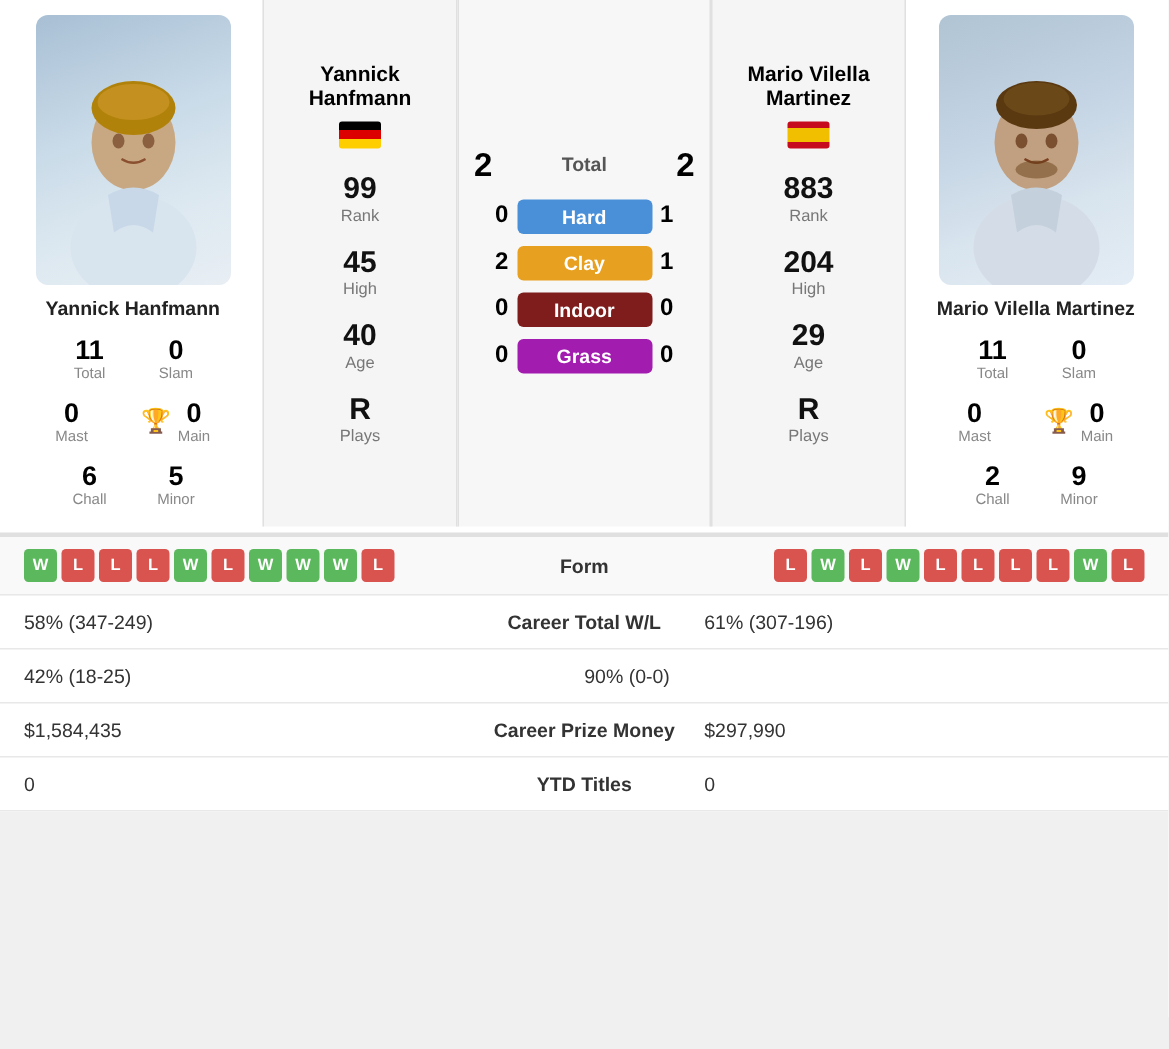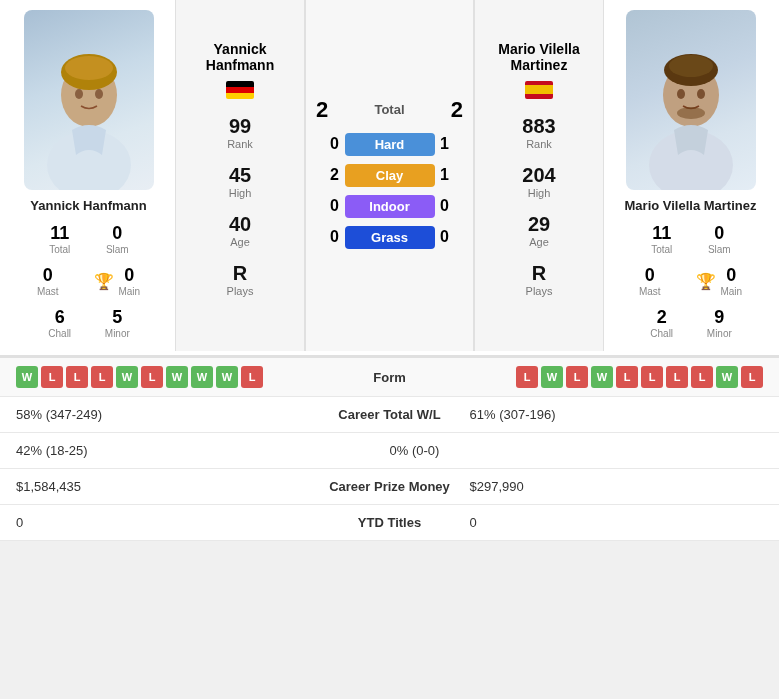--- a/index.html
+++ b/index.html
@@ -87,22 +87,22 @@
       border-radius: 4px;
       font-size: 13px;
       font-weight: bold;
       color: #fff;
       min-width: 90px;
       text-align: center;
     }
 
     .badge-hard { background: #4a90d9; }
     .badge-clay { background: #e8a020; }
-    .badge-indoor { background: #8b5cf6; }
-    .badge-grass { background: #1d4ed8; }
+    .badge-indoor { background: #7f1d1d; }
+    .badge-grass { background: #a21caf; }
 
     
     .main-row {
       display: flex;
       align-items: stretch;
       width: 779px;
     }
 
     .center-section {
       flex: 1;
@@ -476,21 +476,21 @@
     </div>
 
     <div id="comparison-rows">
         <div class="stats-table-row">
     <span class="stats-table-left">58% (347-249)</span>
     <span class="stats-table-center" style="font-weight:bold;">Career Total W/L</span>
     <span class="stats-table-right">61% (307-196)</span>
   </div>
         <div class="stats-table-row">
     <span class="stats-table-left">42% (18-25)</span>
-    <span class="stats-table-right">0% (0-0)</span>
+    <span class="stats-table-right">90% (0-0)</span>
   </div>
         <div class="stats-table-row">
     <span class="stats-table-left">$1,584,435</span>
     <span class="stats-table-center" style="font-weight:bold;">Career Prize Money</span>
     <span class="stats-table-right">$297,990</span>
   </div>
         <div class="stats-table-row">
     <span class="stats-table-left">0</span>
     <span class="stats-table-center" style="font-weight:bold;">YTD Titles</span>
     <span class="stats-table-right">0</span>

